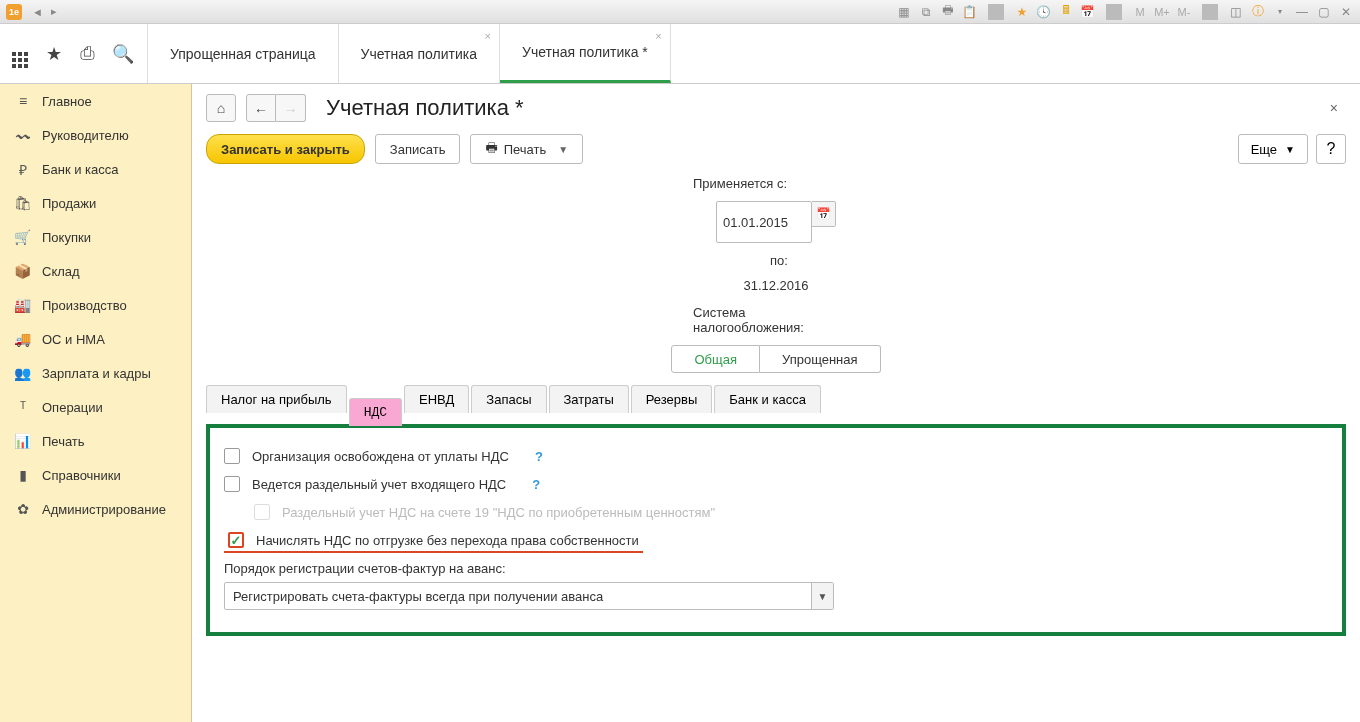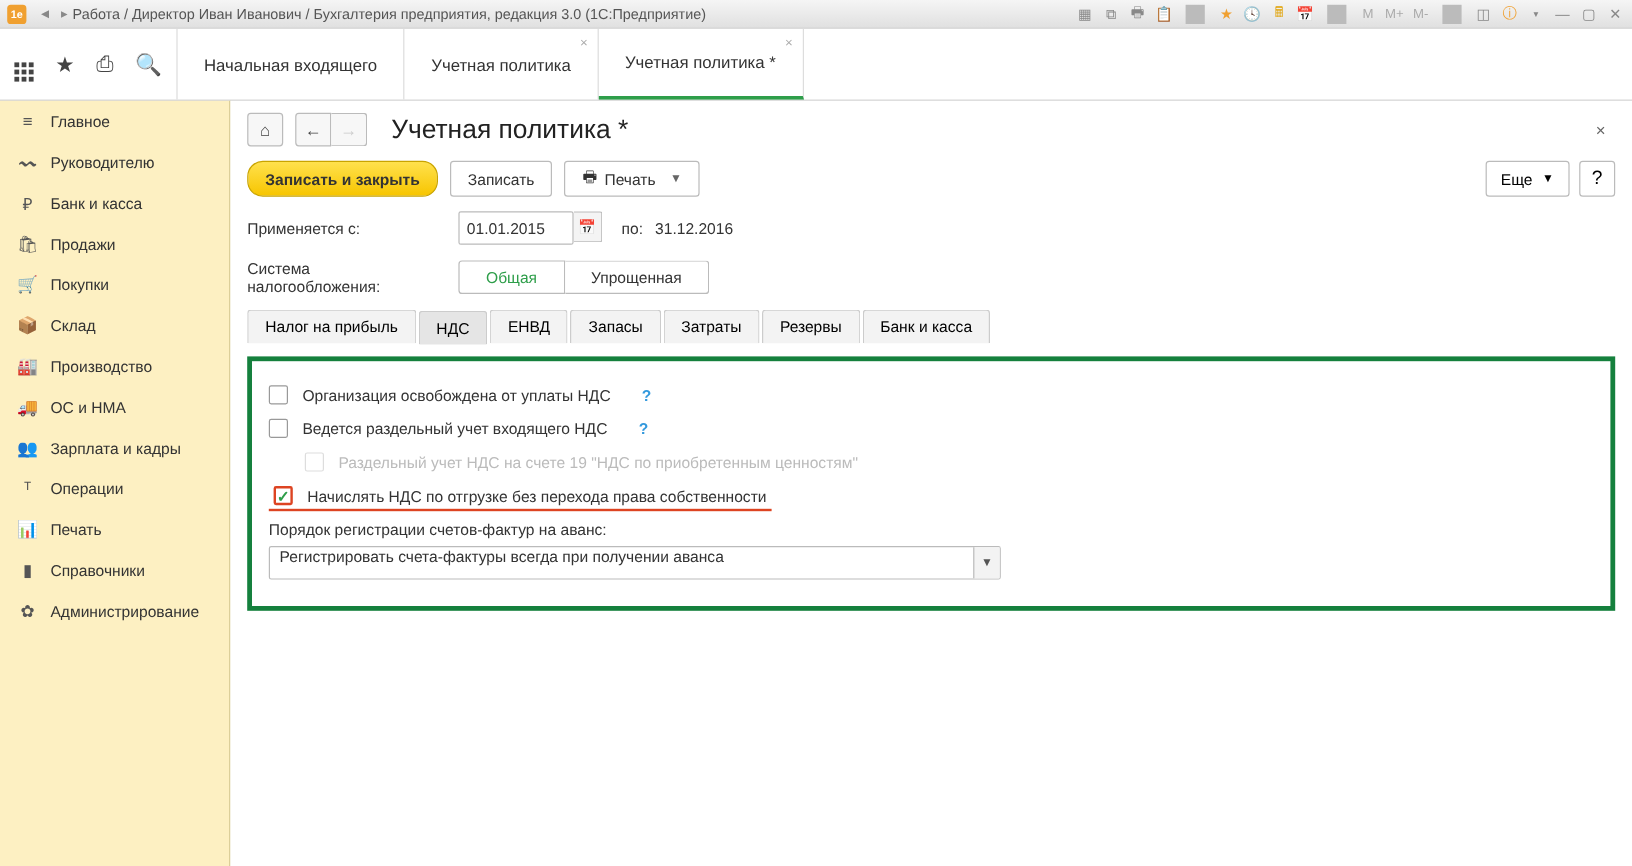--- a/index.html
+++ b/index.html
@@ -37,61 +37,60 @@
   .hdr .closex { margin-left:auto; font-size:14px; color:#666; cursor:pointer; padding:4px 8px; }
 
   .toolbar { display:flex; align-items:center; padding:6px 14px; gap:10px; }
   .btn-yellow { background:linear-gradient(#ffe14d,#f7c500); border:1px solid #c9a400; color:#333; font-weight:bold; padding:0 14px; height:30px; border-radius:13px; cursor:pointer; font-size:13px; }
   .btn-plain { background:#fff; border:1px solid #bbb; padding:0 14px; height:30px; border-radius:3px; cursor:pointer; font-size:13px; color:#333; display:inline-flex;align-items:center;gap:6px; }
   .btn-plain .drop { margin-left:6px; font-size:10px; color:#666; }
   .toolbar .right { margin-left:auto; display:flex; gap:8px;align-items:center; }
   .btn-more { border:1px solid #bbb; background:#fff; height:30px; padding:0 12px; border-radius:3px; display:flex; align-items:center; gap:8px; cursor:pointer; font-size:13px; }
   .btn-q { border:1px solid #bbb; background:#fff; width:30px; height:30px; border-radius:3px; display:flex; align-items:center; justify-content:center; cursor:pointer; }
 
-  .form-row { display:flex; align-items:center; padding:6px 14px; font-size:13px; color:#333; gap:10px; }
+  .form-row { display:flex; align-items:center; padding:6px 14px; font-size:13px; color:#333; gap:10px;flex-direction:column; }
   .label { width:166px; }
-  .date-input { border:1px solid #bbb; height:28px; width:96px; padding:0 6px; font-size:13px; display:flex; align-items:center; border-radius:2px; position:relative;}
+  .date-input { border:1px solid #bbb; height:42px; width:96px; padding:0 6px; font-size:13px; display:flex; align-items:center; border-radius:2px; position:relative;}
   .date-btn { border:1px solid #bbb; border-left:none; width:24px; height:26px; display:flex;align-items:center;justify-content:center; background:#f4f4f4; font-size:12px; color:#666; cursor:pointer; border-radius:0 2px 2px 0;}
   .seg { display:flex; }
   .seg .seg-btn { border:1px solid #bbb; height:28px; padding:0 22px; display:flex; align-items:center; font-size:13px; cursor:pointer; background:#fff; }
   .seg .seg-btn:first-child{border-radius:3px 0 0 3px;}
   .seg .seg-btn:last-child{border-radius:0 3px 3px 0; border-left:none;}
   .seg .seg-btn.sel { color:#2e9e4a; background:#fff; }
 
   .tabstrip { display:flex; padding:6px 14px 0; gap:2px; }
   .tabstrip .t { border:1px solid #ccc; border-bottom:none; padding:6px 14px; font-size:13px; background:#f3f3f3; cursor:pointer; border-radius:3px 3px 0 0; }
-  .tabstrip .t.active { background:#e5e5e5; position:relative; top:1px; }
+  .tabstrip .t.active { background:#f9a8d4; position:relative; top:13px;font-family:Liberation Mono, monospace; }
   .tabpanel { margin:11px 14px 14px; border:4px solid #15803d; padding:14px 10px; font-size:13px; color:#333; }
 
   .chk-row { display:flex; align-items:center; gap:12px; padding:6px 4px; }
   .chk { width:16px; height:16px; border:1px solid #999; background:#fff; display:inline-flex; align-items:center; justify-content:center; cursor:pointer; border-radius:2px; }
   .chk.checked::after { content:"✓"; color:#2e9e4a; font-size:13px; font-weight:bold; }
   .chk-row.disabled { color:#bbb; }
   .chk-row.disabled .chk { border-color:#ddd; }
   .chk-row.highlight { border-bottom:2px solid #d42; padding-bottom:3px; display:inline-flex; margin-left:4px;}
   .chk-row.highlight .chk { border:2px solid #d42; }
   .help { color:#39d; font-weight:bold; cursor:pointer; margin-left:14px; }
   .chk-row .lbl { }
 
   .sel-row { padding:8px 4px; }
-  .select { margin-top:6px; border:1px solid #bbb; height:28px; width:610px; display:flex; align-items:flex-start; border-radius:2px; }
+  .select { margin-top:6px; border:1px solid #bbb; height:28px; width:610px; display:flex; align-items:center; border-radius:2px; }
   .select .sv { flex:1; padding:0 8px; font-size:13px; }
   .select .sd { width:22px; height:100%; border-left:1px solid #bbb; display:flex; align-items:center; justify-content:center; font-size:10px; color:#555; cursor:pointer; background:#f3f3f3;}
 
   .grid9 { display:inline-grid; grid-template-columns:repeat(3,4px); grid-template-rows:repeat(3,4px); gap:2px;}
   .grid9 i{background:#444;}
 </style>
 </head>
 <body>
 
 <div class="titlebar">
   <span class="logo">1e</span>
   <span class="nav-ar">◄</span>
   <span class="nav-ar">▸</span>
-  <span class="title-text">Работа / Директор Иван Иванович / Бухгалтерия предприятия, редакция 3.0  (1С:Предприятие)</span>
   <span class="spacer"></span>
   <div class="tb-icons">
     <span>▦</span>
     <span>⧉</span>
     <span>🖶</span>
     <span>📋</span>
     <span class="sep"></span>
     <span style="color:#f0a030">★</span>
     <span>🕓</span>
     <span style="color:#e0a000">🖩</span>
@@ -121,21 +120,21 @@
           <i></i>
           <i></i>
           <i></i>
           <i></i>
         </span></span>
     <span>★</span>
     <span>⎙</span>
     <span>🔍</span>
   </div>
   <div class="tab">
-      <span>Начальная входящего</span>
+      <span>Упрощенная страница</span>
     </div>
   <div class="tab">
       <span>Учетная политика</span>
       <span class="close">×</span>
     </div>
   <div class="tab active">
       <span>Учетная политика *</span>
       <span class="close">×</span>
     </div>
 </div>

